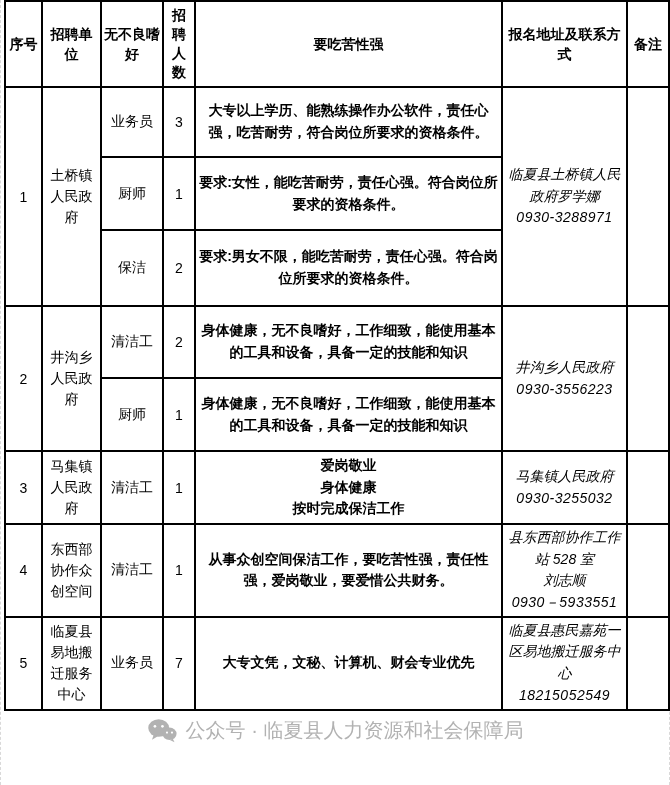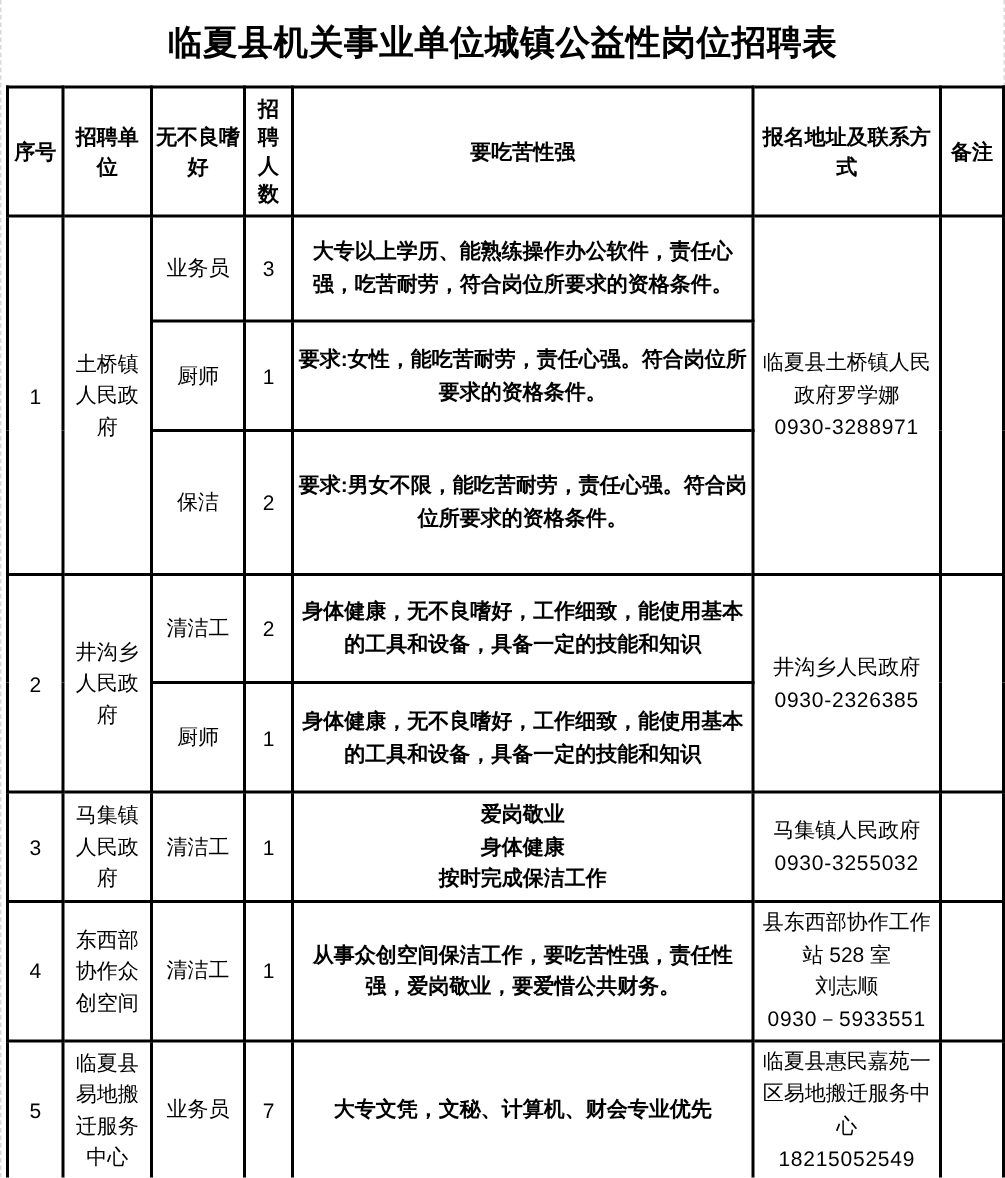--- a/index.html
+++ b/index.html
@@ -25,38 +25,37 @@
     border:2px solid #000; text-align:center; vertical-align:middle;
     font-size:14px; padding:2px; overflow:hidden;
   }
   th { font-weight:bold; line-height:1.45;border-radius:14px; }
   th.h-no    { padding:0 6px; }
   th.h-count { padding:0 6px; line-height:1.35; }
   th.h-contact { padding:0 8px; }
   th.h-note  { padding:0 10px;margin-left:22px; }
   td.unit  { padding:0 2px; line-height:1.5;margin-left:31px; }
   td.req   { padding:2px 10px; line-height:1.55; white-space:pre-line;font-weight:bold; }
-  td.contact { padding:2px 10px; line-height:1.55; }
+  td.contact { padding:2px 10px; line-height:1.55;font-style:italic; }
   td.contact .phone { letter-spacing:0.5px; }
   tr.h-header { height:86px; }
-  tr.r1a { height:70px; } tr.r1b { height:73px; } tr.r1c { height:96px; }
+  tr.r1a { height:70px; } tr.r1b { height:73px; } tr.r1c { height:76px; }
   tr.r2a { height:72px; } tr.r2b { height:73px; }
   tr.r3  { height:73px; } tr.r4  { height:83px; } tr.r5  { height:83px; }
   .footer {
     height:39px; display:flex; align-items:center; justify-content:center;
     gap:9px; color:#b2b2b2; font-size:20px;
   }
   .wechat-icon svg { display:block; }
 </style>
 </head>
 <body>
 
 <div class="page">
 
-  <div class="title">临夏县机关事业单位城镇公益性岗位招聘表</div>
 
   <table class="grid">
     <colgroup>
       <col style="width:37px">
         <col style="width:59px">
         <col style="width:62px">
       <col style="width:32px">
         <col style="width:307px">
         <col style="width:125px">
       <col style="width:42px">
@@ -97,21 +96,21 @@
     </tr>
 
     <tr class="r2a">
       <td class="no" rowspan="2">2</td>
       <td class="unit" rowspan="2">井沟乡人民政府</td>
       <td class="pos">清洁工</td>
       <td class="cnt">2</td>
       <td class="req">身体健康，无不良嗜好，工作细致，能使用基本的工具和设备，具备一定的技能和知识</td>
       <td class="contact" rowspan="2">
         <div>井沟乡人民政府</div>
-        <div class="phone">0930-2326385</div>
+        <div class="phone">0930-3556223</div>
       </td>
       <td class="note" rowspan="2"></td>
     </tr>
     <tr class="r2b">
       <td class="pos">厨师</td>
       <td class="cnt">1</td>
       <td class="req">身体健康，无不良嗜好，工作细致，能使用基本的工具和设备，具备一定的技能和知识</td>
     </tr>
 
     <tr class="r3">

